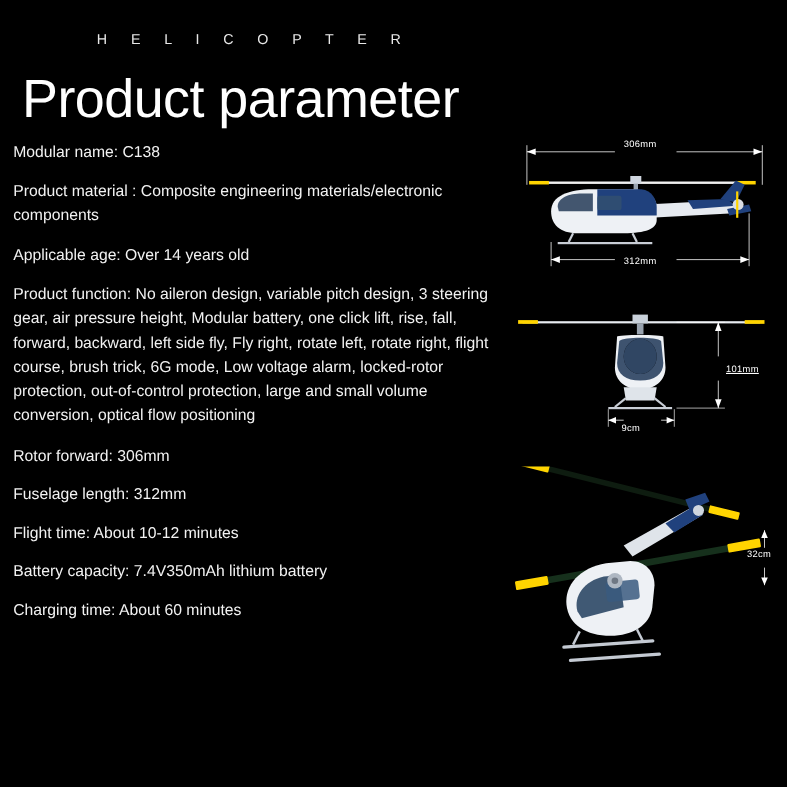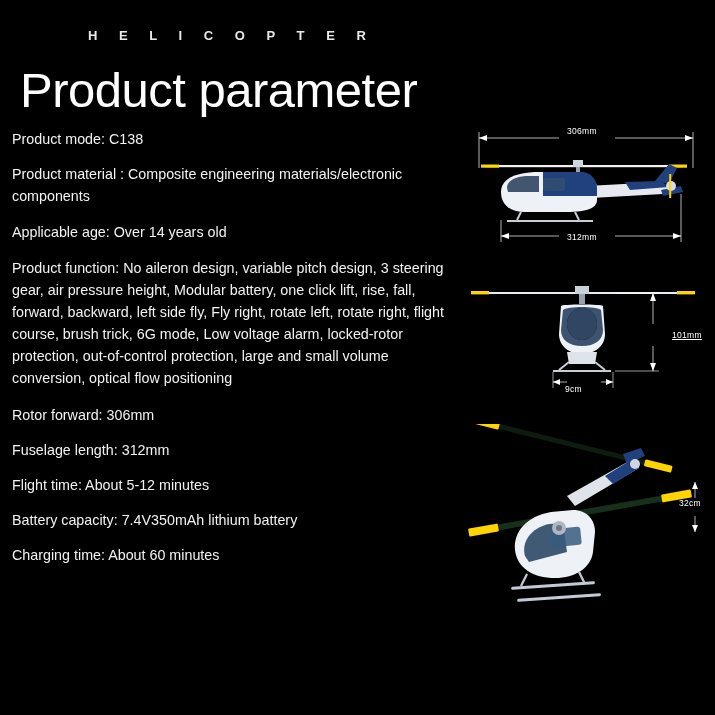--- a/index.html
+++ b/index.html
@@ -23,21 +23,21 @@
   }
 
   
   .brand {
     position: absolute;
     left: 88px;
     top: 28px;
     font-size: 13px;
     letter-spacing: 9px;
     color: #e8e8e8;
-    font-weight: 700;
+    font-weight: 400;
   }
   .title {
     position: absolute;
     left: 20px;
     top: 64px;
     font-size: 49px;
     line-height: 1.1;
     color: #ffffff;
     font-weight: 400;
     letter-spacing: -0.5px;
@@ -87,27 +87,27 @@
 </style>
 </head>
 <body>
 
 <div class="page">
 
   <div class="brand">H E L I C O P T E R</div>
   <div class="title">Product parameter</div>
 
   <div class="specs">
-    <div class="spec">Product mode:  C138</div>
+    <div class="spec">Modular name:  C138</div>
     <div class="spec block">Product material : Composite engineering materials/electronic components</div>
     <div class="spec">Applicable age:  Over 14 years old</div>
     <div class="spec block">Product function: No aileron design, variable pitch design, 3 steering gear, air pressure height, Modular battery, one click lift, rise, fall, forward, backward, left side fly, Fly right, rotate left, rotate right, flight course, brush trick, 6G mode, Low voltage alarm, locked-rotor protection, out-of-control protection, large and small volume conversion, optical flow positioning</div>
     <div class="spec">Rotor forward: 306mm</div>
     <div class="spec">Fuselage length: 312mm</div>
-    <div class="spec">Flight time: About 5-12 minutes</div>
+    <div class="spec">Flight time: About 10-12 minutes</div>
     <div class="spec">Battery capacity:  7.4V350mAh lithium battery</div>
     <div class="spec">Charging time:  About 60 minutes</div>
   </div>
 
   <div class="figures">
 
     <div class="figure fig1">
       <div class="dim" style="left:112px; top:2px;">306mm</div>
       <div class="dim" style="left:112px; top:108px;">312mm</div>
       <svg width="260" height="140" viewBox="0 0 260 140">
@@ -147,21 +147,21 @@
         <line x1="46" y1="112" x2="104" y2="112" stroke="#ffffff" stroke-width="0.7"></line>
         <line x1="160" y1="112" x2="226" y2="112" stroke="#ffffff" stroke-width="0.7"></line>
         <line x1="46" y1="96" x2="46" y2="118" stroke="#ffffff" stroke-width="0.7"></line>
         <line x1="226" y1="70" x2="226" y2="118" stroke="#ffffff" stroke-width="0.7"></line>
         <polygon points="46,112 54,109 54,115" fill="#ffffff"></polygon>
         <polygon points="226,112 218,109 218,115" fill="#ffffff"></polygon>
       </svg>
     </div>
 
     <div class="figure fig2">
-      <div class="dim" style="left:217px; top:58px;text-decoration:underline;">101mm</div>
+      <div class="dim" style="left:205px; top:58px;text-decoration:underline;">101mm</div>
       <div class="dim" style="left:110px; top:112px;">9cm</div>
       <svg width="260" height="140" viewBox="0 0 260 140">
 
         <rect x="20" y="20" width="216" height="2" fill="#e8ecf1"></rect>
         <rect x="16" y="19" width="18" height="3.4" fill="#ffd400"></rect>
         <rect x="222" y="19" width="18" height="3.4" fill="#ffd400"></rect>
         <rect x="120" y="14" width="14" height="8" fill="#c9d1da"></rect>
         <rect x="124" y="22" width="6" height="10" fill="#98a2ae"></rect>
 
         <path d="M106 34 C106 32 148 32 148 34 L150 62 C150 74 140 82 127 82 C114 82 104 74 104 62 Z" fill="#eef1f5"></path>

